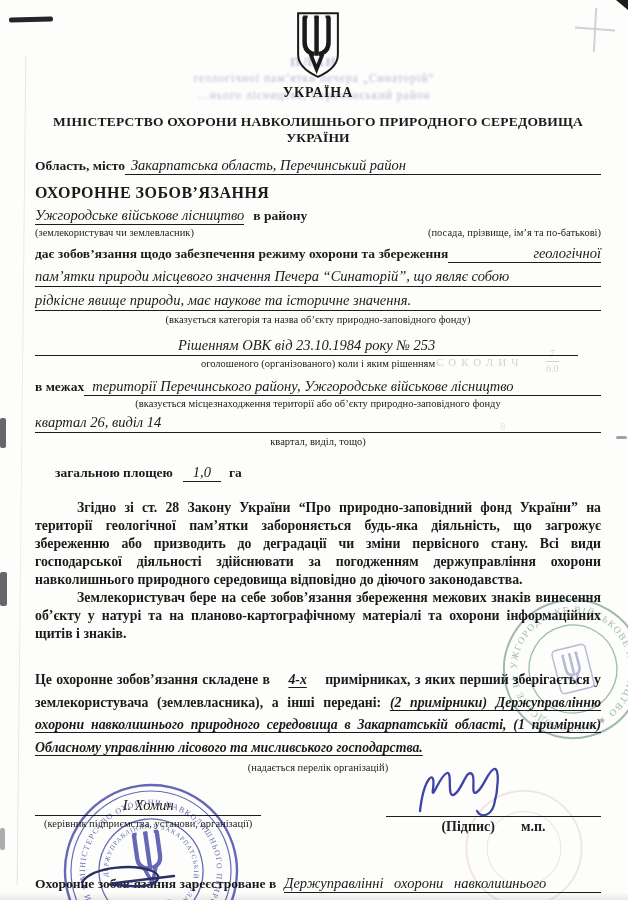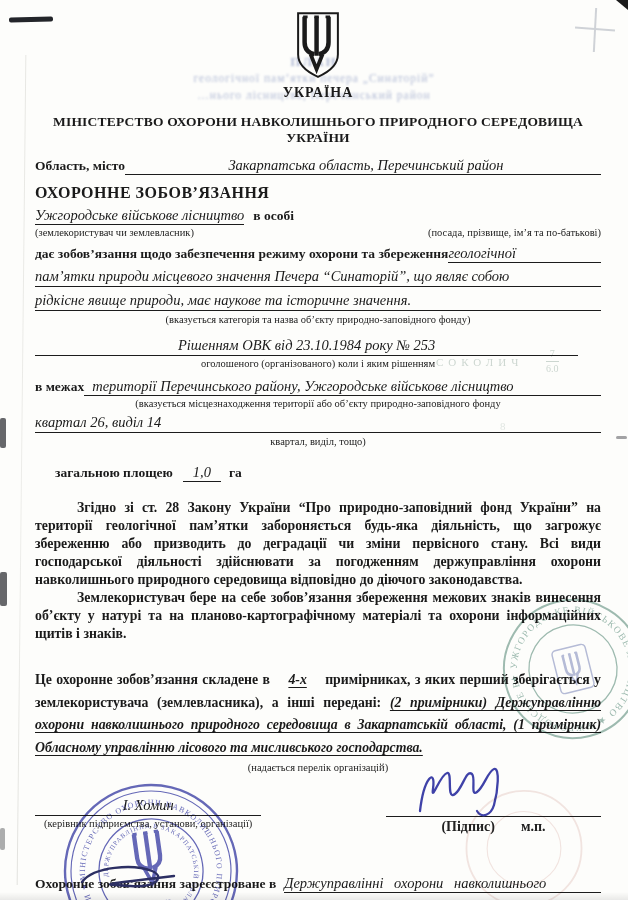--- a/index.html
+++ b/index.html
@@ -37,26 +37,26 @@
   .country{ text-align:center;font-weight:bold;font-size:14px;letter-spacing:1px;margin-top:5px;}
   .ministry{text-align:center;font-weight:bold;font-size:13.5px;letter-spacing:.2px;margin-top:13px;}
   .row{display:flex;align-items:baseline;}
   .lbl{font-weight:bold;font-size:13.5px;white-space:nowrap;}
   .fill{font-style:italic;font-size:14.5px;border-bottom:1.3px solid #1c1c1c;}
   .grow{flex:1;}
   .hint{font-size:10.5px;color:#222;text-align:center;}
   .hint-c{text-align:center;}
   .doc-title{text-align:left;font-weight:bold;font-size:16px;letter-spacing:.5px;margin-top:9px;}
   .r-region{margin-top:11px;}
-  .r-region .fill{padding-left:6px;text-align:center;}
+  .r-region .fill{padding-left:6px;}
   .r-holder{margin-top:5px;}
   .r-holder .conn{font-weight:bold;font-size:13.5px;padding:0 9px;white-space:nowrap;}
   .r-hints{display:flex;justify-content:space-between;margin-top:2px;}
   .r-oblig{margin-top:7px;}
-  .r-oblig .fill{text-align:left;}
+  .r-oblig .fill{text-align:right;}
   .row-fill{display:block;font-style:italic;font-size:14.5px;border-bottom:1.3px solid #1c1c1c;margin-top:5px;padding-bottom:1px;}
   .center-it{text-align:center;}
   .r-decision{margin-top:12px;width:96%;}
   .r-within{margin-top:9px;}
   .r-within .fill{padding-left:8px;}
   .r-area{margin-top:17px;align-items:baseline;margin-left:20px;}
   .r-area .fill{min-width:38px;text-align:center;margin:0 8px 0 10px;}
   .para{font-weight:bold;font-size:13.8px;line-height:18px;text-align:justify;text-indent:42px;margin:0;}
   .p1{margin-top:17px;}
   .p2{margin-top:0;}
@@ -142,21 +142,21 @@
 
     <div class="row r-region">
       <span class="lbl">Область, місто</span>
       <span class="fill grow">Закарпатська область, Перечинський район</span>
     </div>
 
     <div class="doc-title">ОХОРОННЕ ЗОБОВ’ЯЗАННЯ</div>
 
     <div class="row r-holder">
       <span class="fill">Ужгородське військове лісництво</span>
-      <span class="conn">в особі</span>
+      <span class="conn">в району</span>
     </div>
     <div class="r-hints">
       <span class="hint">(землекористувач чи землевласник)</span>
       <span class="hint">(посада, прізвище, ім’я  та по-батькові)</span>
     </div>
 
     <div class="row r-oblig">
       <span class="lbl">дає зобов’язання щодо забезпечення режиму охорони та збереження</span>
       <span class="fill grow">геологічної</span>
     </div>

